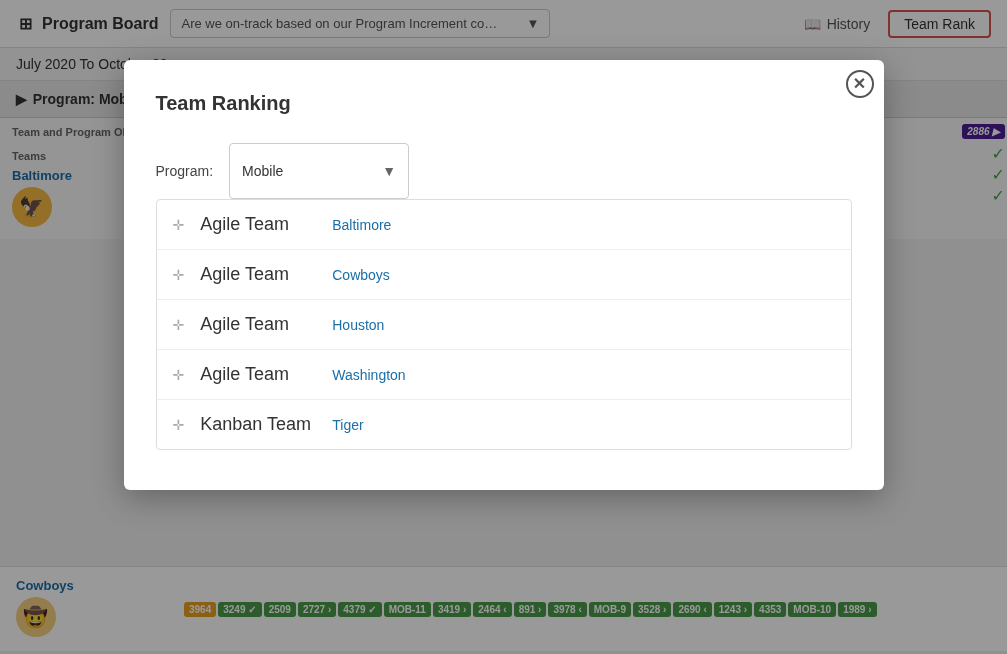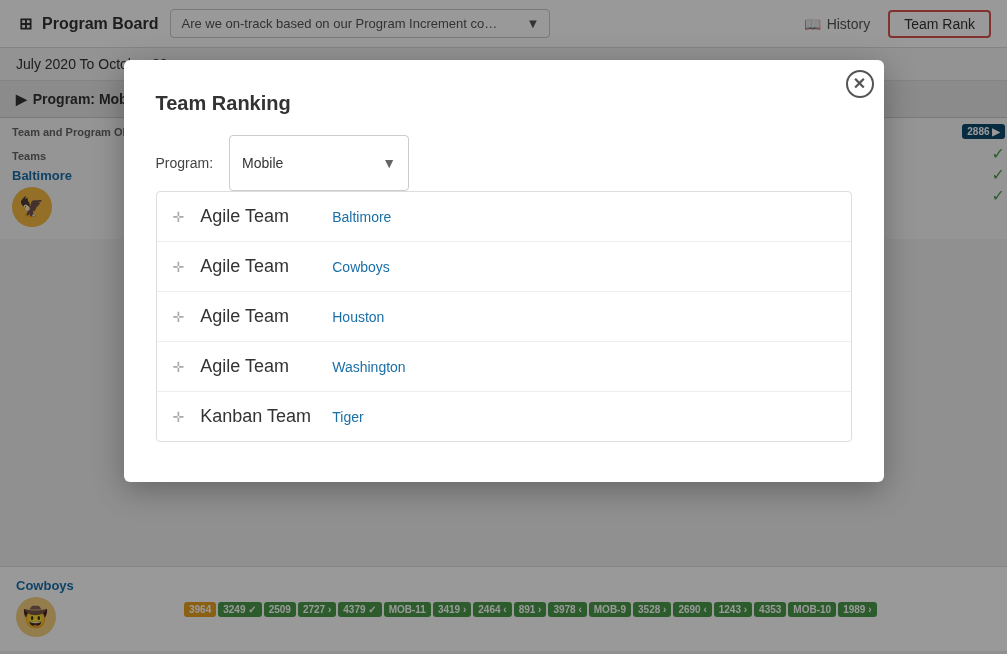--- a/index.html
+++ b/index.html
@@ -172,21 +172,21 @@
 
     .badge {
       font-size: 10px;
       padding: 2px 5px;
       border-radius: 3px;
       color: #fff;
       font-weight: 600;
     }
     .badge-orange { background: #e8a020; }
     .badge-green { background: #4a9a4a; }
-    .badge-red { background: #0c4a6e; }
+    .badge-red { background: #4c1d95; font-style: italic; }
 
     
     .modal-backdrop {
       position: absolute;
       top: 0; left: 0; right: 0; bottom: 0;
       background: rgba(0,0,0,0.4);
       z-index: 100;
       display: flex;
       align-items: flex-start;
       justify-content: center;
@@ -220,21 +220,21 @@
       font-size: 16px;
       color: #555;
       font-weight: bold;
       line-height: 1;
     }
 
     .modal-title {
       font-size: 20px;
       font-weight: 600;
       color: #333;
-      margin-bottom: 20px;
+      margin-bottom: 28px;
     }
 
     .modal-program-row {
       display: flex;
       align-items: center;
       gap: 16px;
     }
 
     .modal-program-label {
       font-size: 14px;

